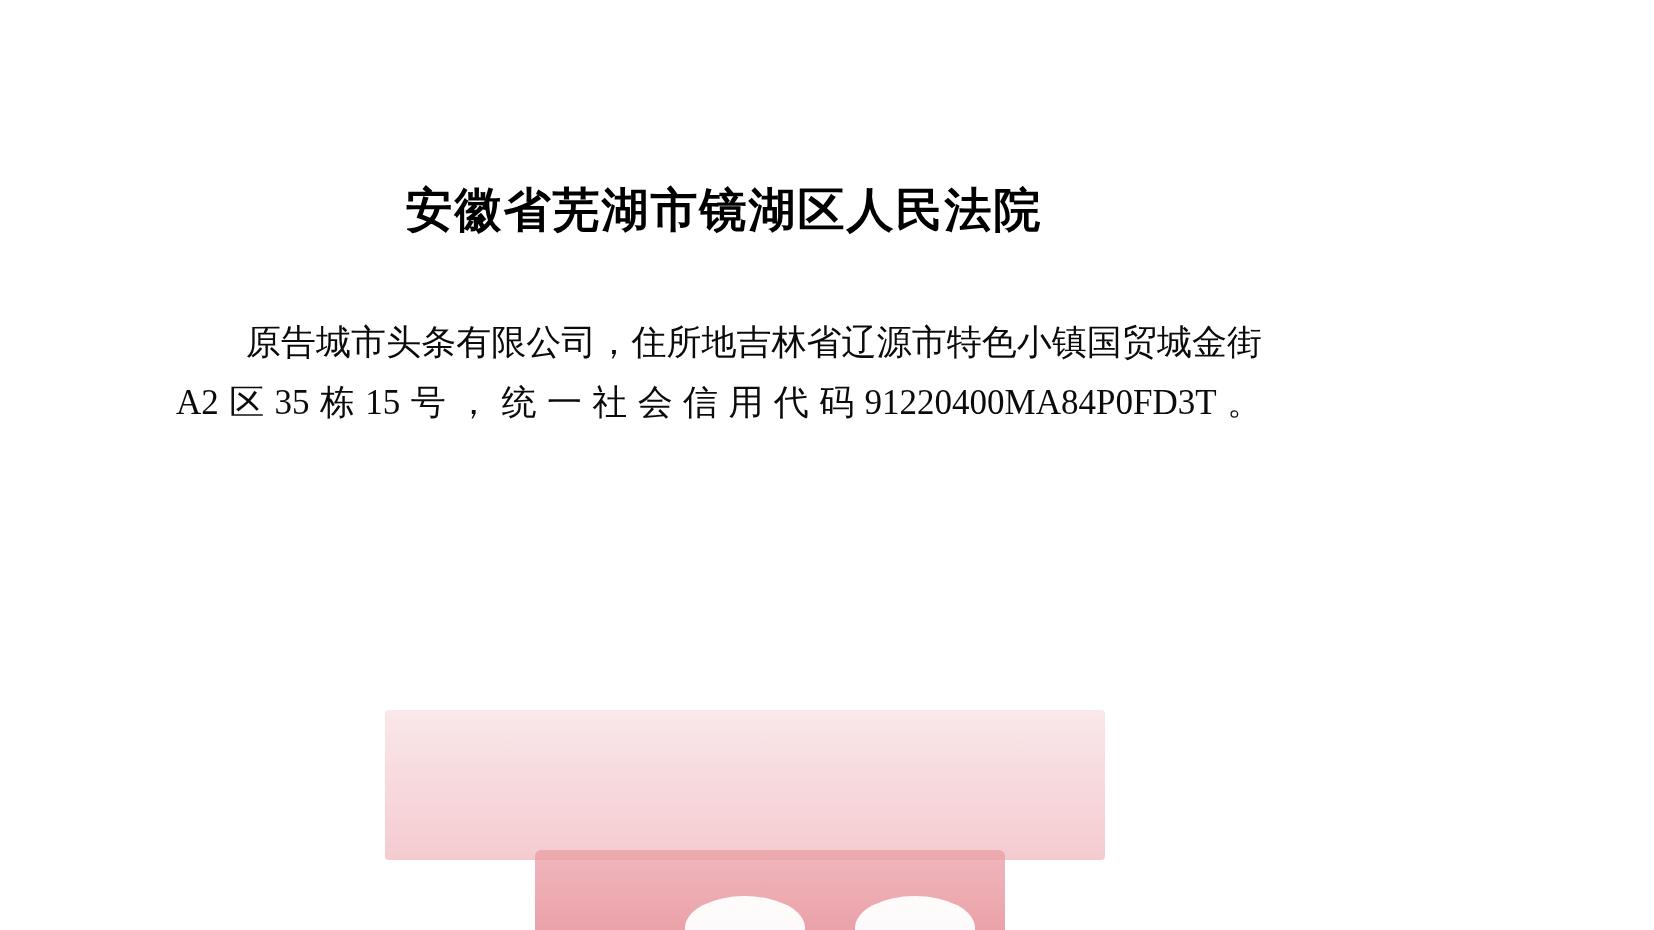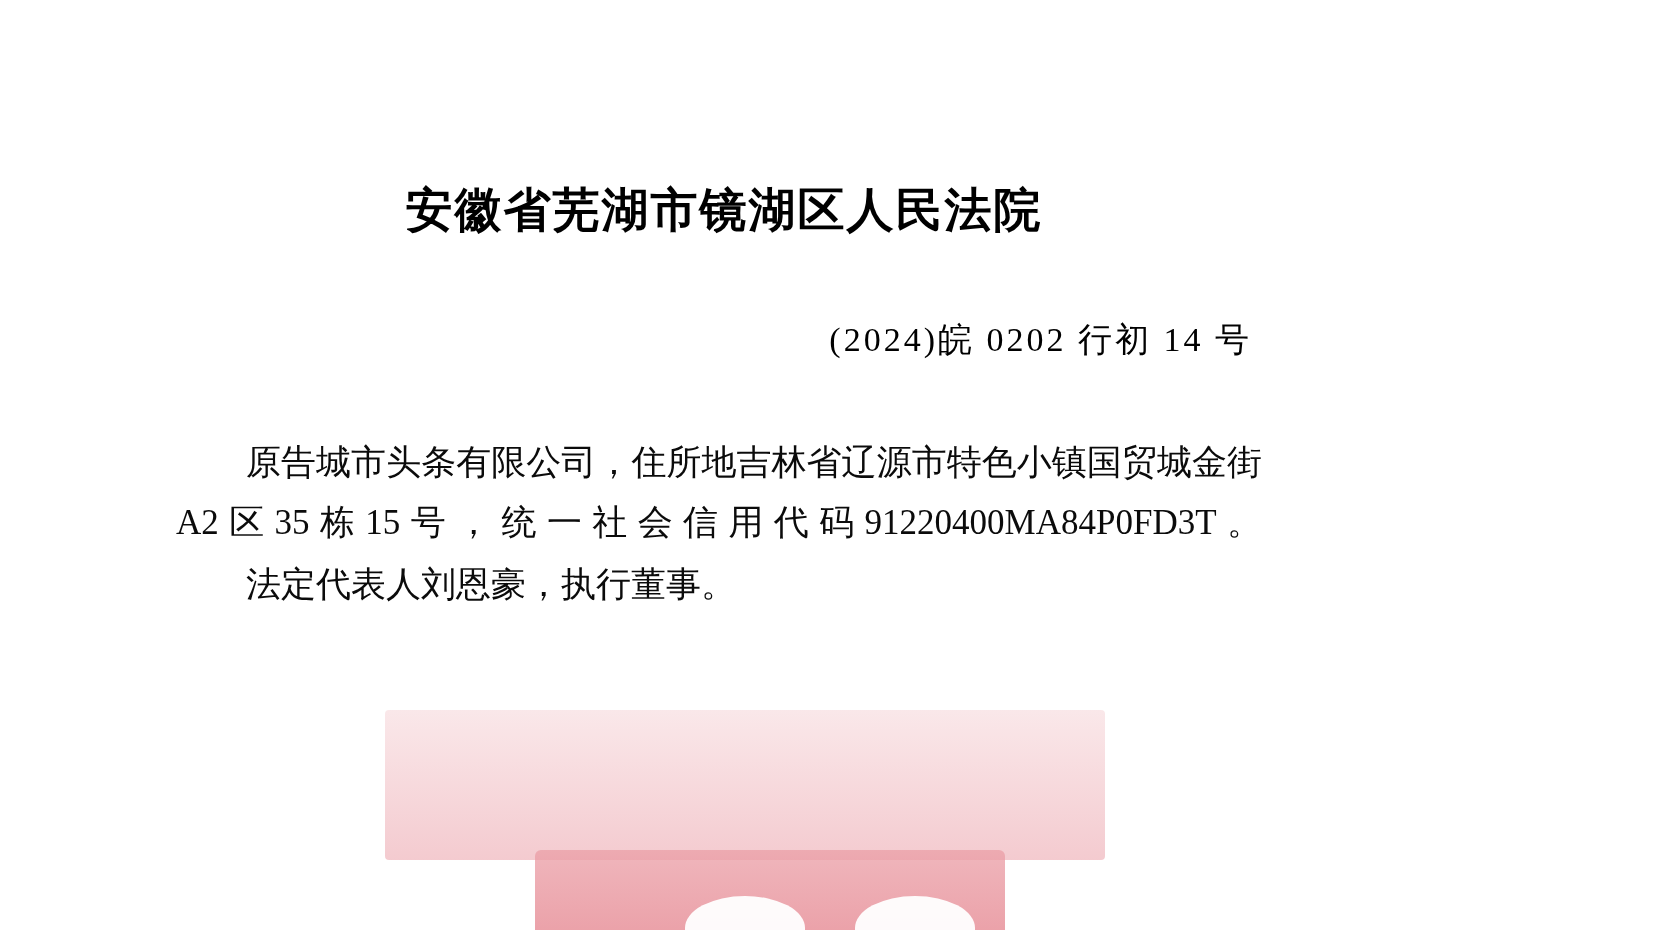--- a/index.html
+++ b/index.html
@@ -118,21 +118,19 @@
     <div class="seal-block b2"></div>
     <div class="seal-block b3"></div>
     <div class="seal-block b4"></div>
   </div>
 
   <div id="content">
 
     <div class="doc-title title-line-1">安徽省芜湖市镜湖区人民法院</div>
 
 
-    <div class="case-number">(2024)皖 0202 行初 14 号</div>
 
     <div class="body-block">
       <p class="para justify-all">原告城市头条有限公司，住所地吉林省辽源市特色小镇国贸城金街A2区35栋15号，统一社会信用代码91220400MA84P0FD3T。</p>
-      <p class="para">法定代表人刘恩豪，执行董事。</p>
     </div>
 
   </div>
 </div>
 
 </body></html>

